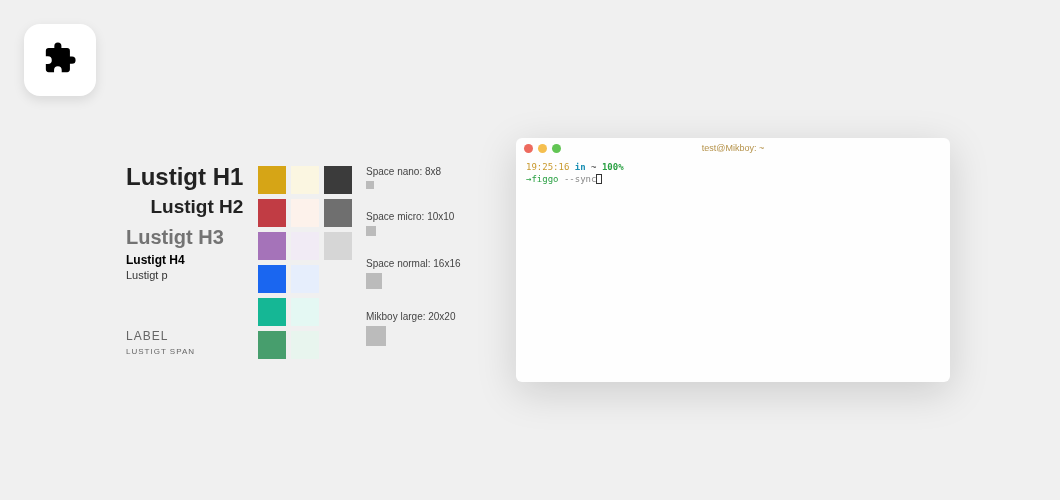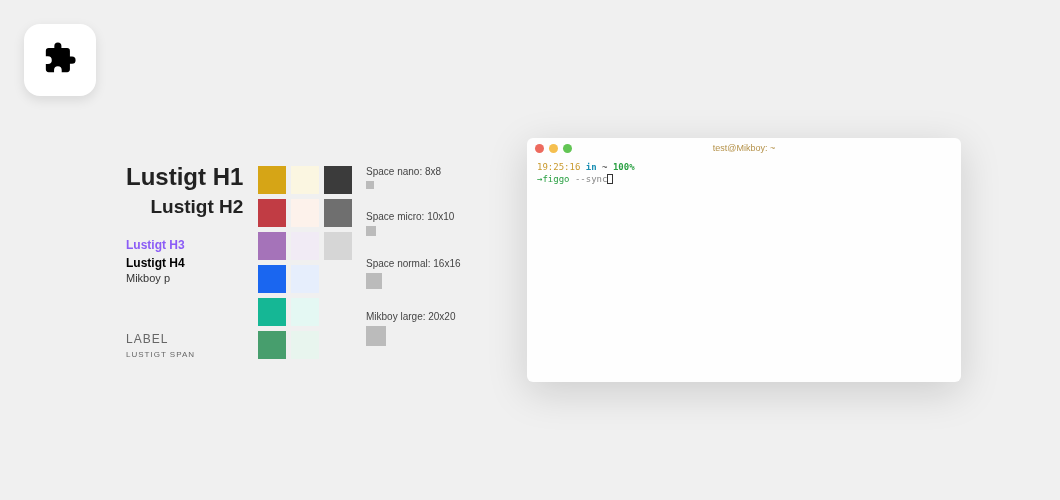--- a/index.html
+++ b/index.html
@@ -23,21 +23,21 @@
       align-items: center;
       justify-content: center;
     }
     .typography-col {
       position: absolute;
       left: 126px;
       top: 164px;
     }
     .typography-col h1 { font-size: 24px; font-weight: 700; color: #222; line-height: 1.1; }
     .typography-col h2 { font-size: 19px; font-weight: 700; color: #222; margin-top: 6px; text-align: right; }
-    .typography-col h3 { font-size: 12px; font-weight: 600; color: #8b5cf6; margin-top: 20px; }
+    .typography-col h3 { font-size: 20px; font-weight: 600; color: #737373; margin-top: 8px; }
     .typography-col h4 { font-size: 12px; font-weight: 600; color: #000000; margin-top: 4px; }
     .typography-col .p  { font-size: 11px; color: #333; margin-top: 2px; }
     .typography-col .label { font-size: 12px; letter-spacing: 1px; color: #666; margin-top: 48px; }
     .typography-col .span  { font-size: 8px; letter-spacing: 1px; color: #666; margin-top: 4px; }
 
     .swatches {
       position: absolute;
       left: 258px;
       top: 166px;
       display: grid;
@@ -56,21 +56,21 @@
     }
     .spacing-item { margin-bottom: 22px; }
     .spacing-item .block { margin-top: 4px; background: #bbb; }
     .nano   { width: 8px;  height: 8px;  }
     .micro  { width: 10px; height: 10px; }
     .normal { width: 16px; height: 16px; }
     .large  { width: 20px; height: 20px; }
 
     .terminal {
       position: absolute;
-      left: 527px;
+      left: 516px;
       top: 138px;
       width: 434px;
       height: 244px;
       background: #fefefe;
       border-radius: 6px;
       box-shadow: 0 10px 40px rgba(0,0,0,0.15);
       overflow: hidden;
     }
     .terminal-header {
       height: 20px;
@@ -115,21 +115,21 @@
       <path d="M20.5 11H19V7a2 2 0 0 0-2-2h-4V3.5a2.5 2.5 0 1 0-5 0V5H4a2 2 0 0 0-2 2v3.8h1.5a2.7 2.7 0 0 1 0 5.4H2V20a2 2 0 0 0 2 2h3.8v-1.5a2.7 2.7 0 0 1 5.4 0V22H17a2 2 0 0 0 2-2v-4h1.5a2.5 2.5 0 1 0 0-5Z"></path>
     </svg>
   </span>
 </div>
 
 <div class="typography-col">
   <h1>Lustigt H1</h1>
   <h2>Lustigt H2</h2>
   <h3>Lustigt H3</h3>
   <h4>Lustigt H4</h4>
-  <div class="p">Mikboy p</div>
+  <div class="p">Lustigt p</div>
   <div class="label">LABEL</div>
   <div class="span">LUSTIGT SPAN</div>
 </div>
 
 <div class="swatches">
   <div class="swatch" style="background:#d6a516"></div>
   <div class="swatch" style="background:#fbf6e1"></div>
   <div class="swatch" style="background:#3b3b3b"></div>
   <div class="swatch" style="background:#c13c44"></div>
   <div class="swatch" style="background:#fdf2eb"></div>

